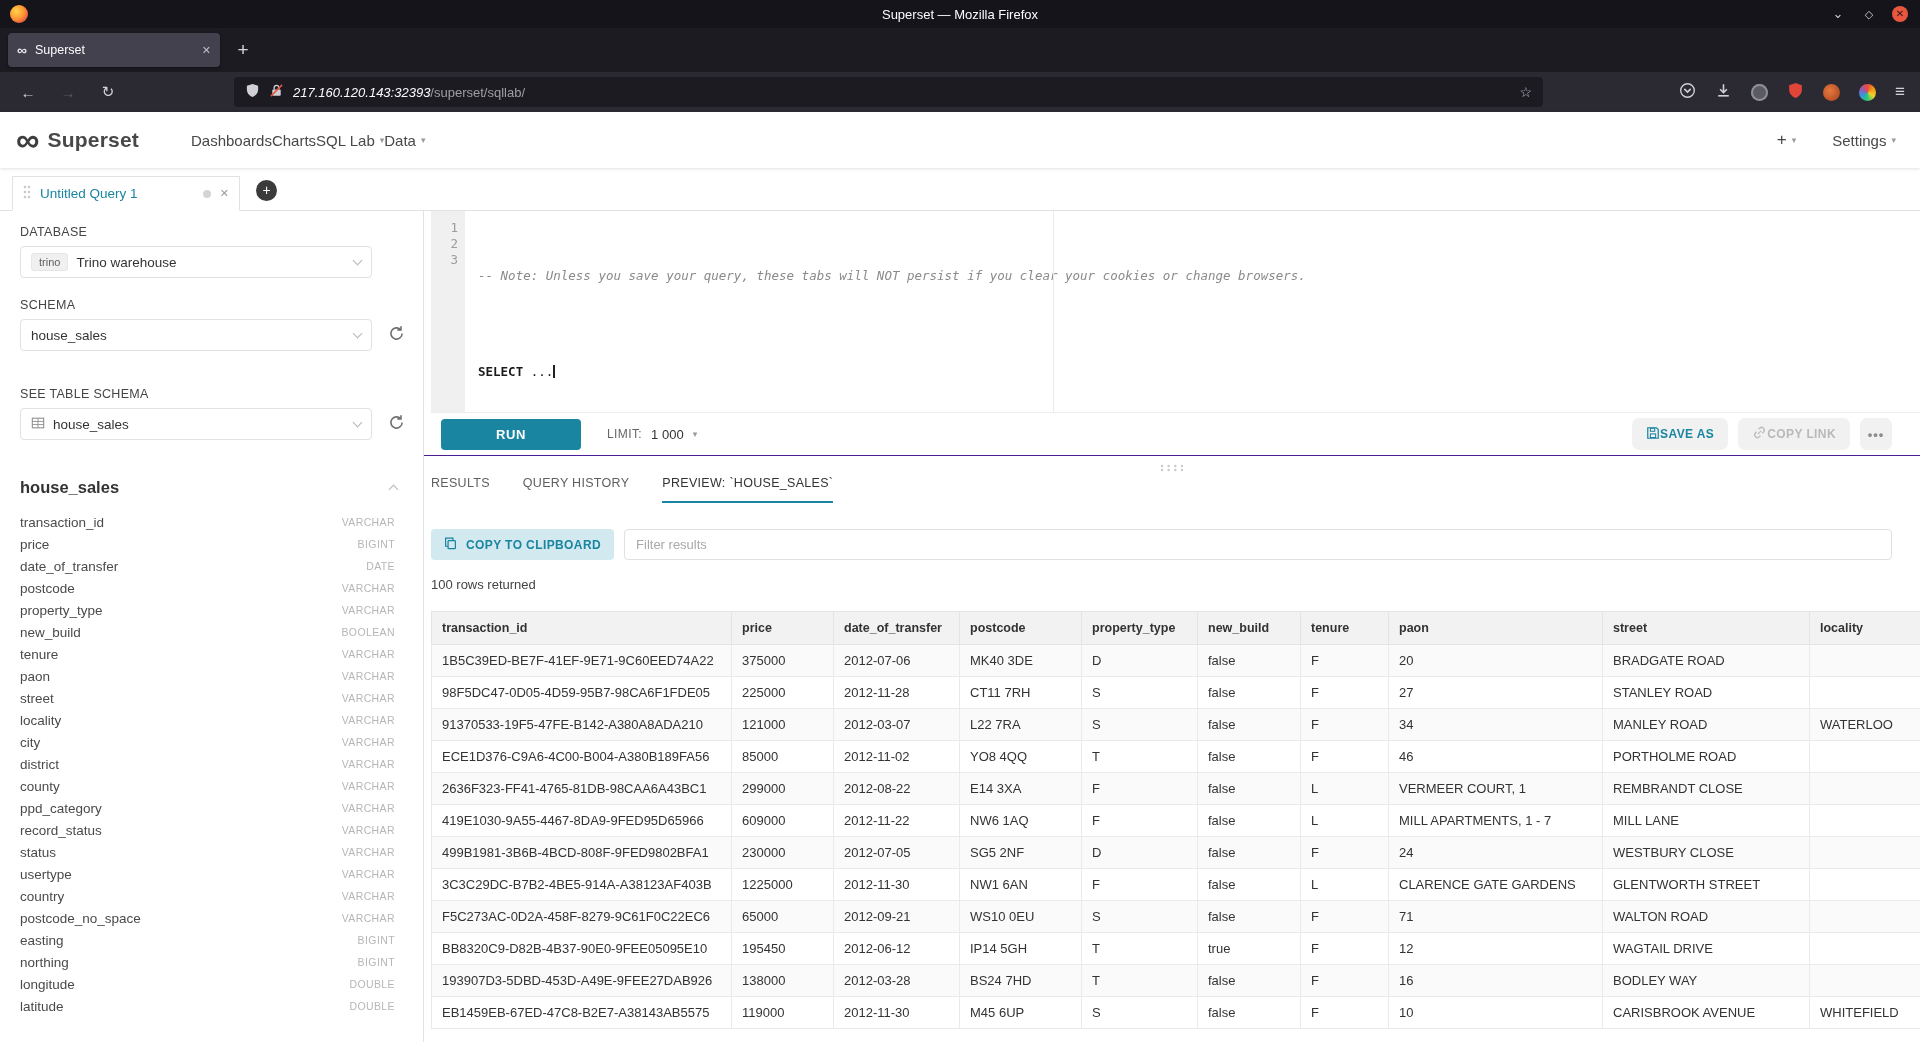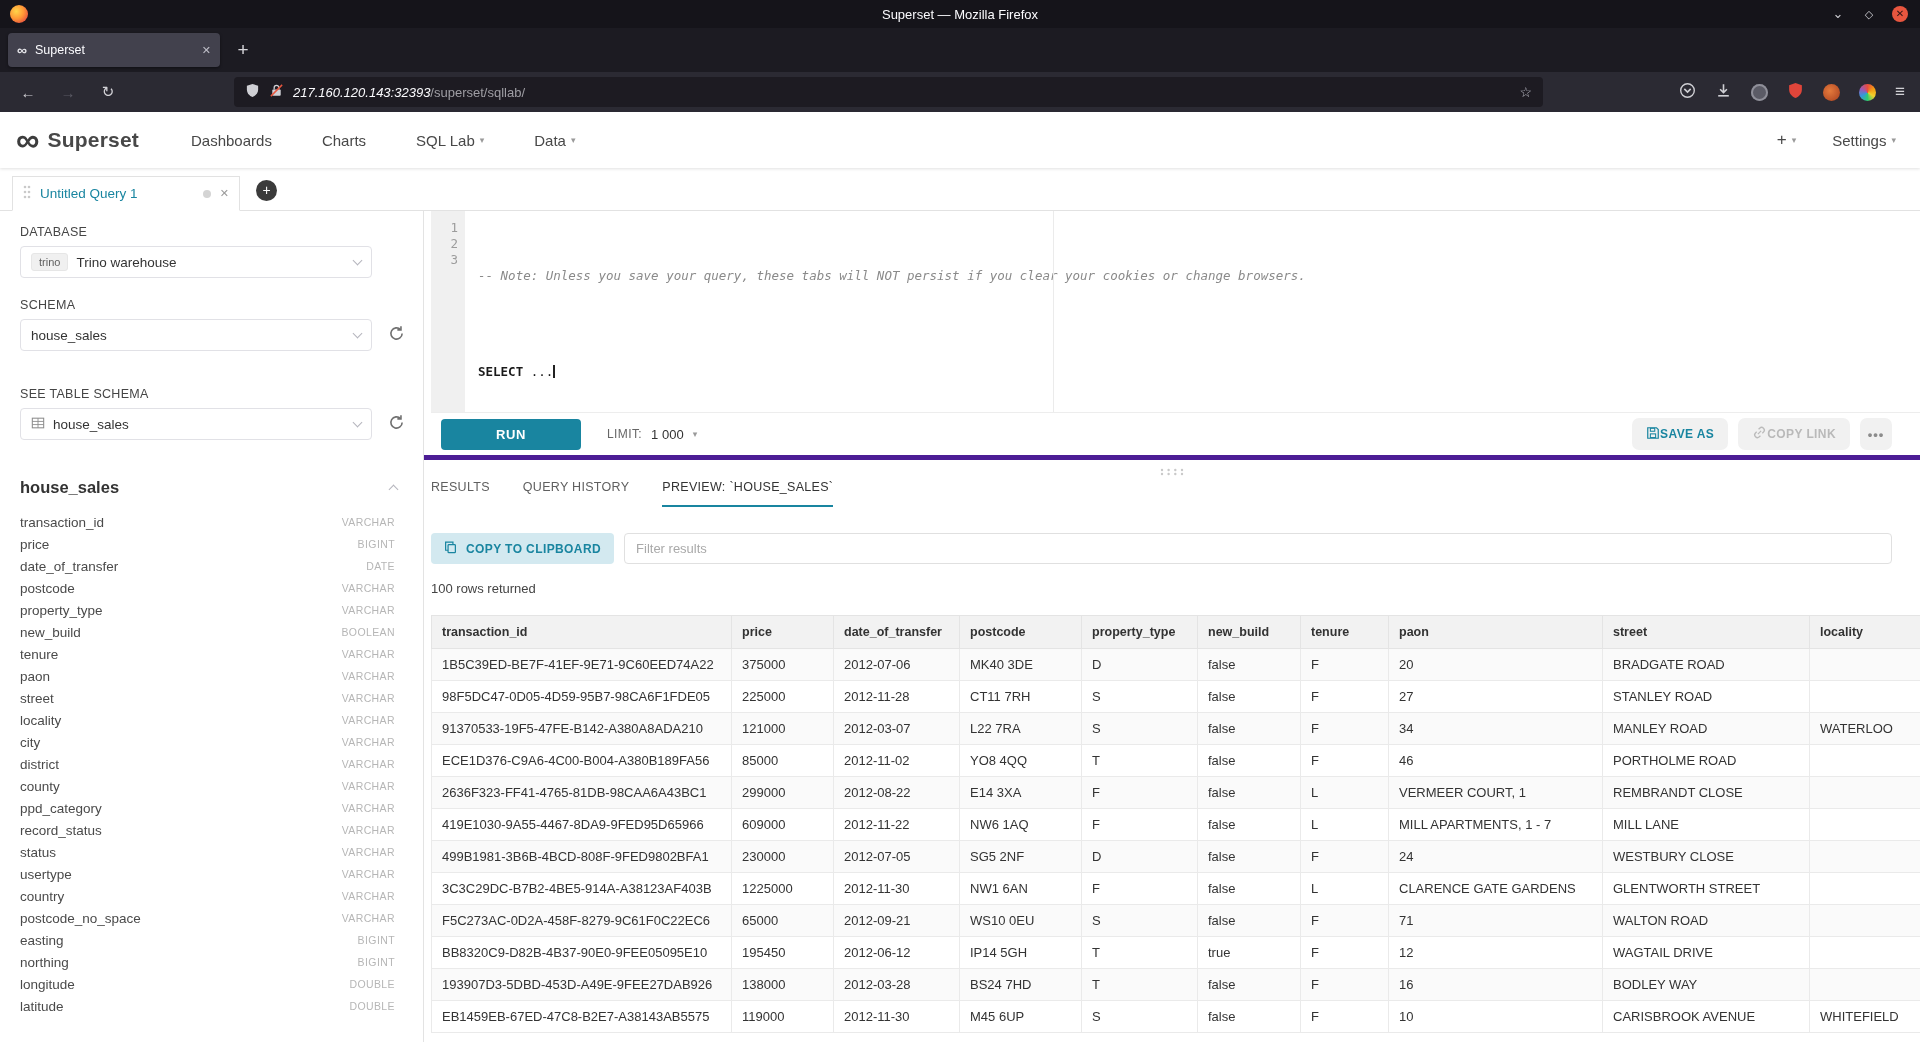--- a/index.html
+++ b/index.html
@@ -39,21 +39,21 @@
   .ext-badger { background:radial-gradient(circle at 40% 40%, #e57a3c, #a8401f); }
   .ext-pinwheel { background:conic-gradient(#e84c3d, #f39c12, #f1d12c, #2ecc71, #3498db, #9b59b6, #e84c3d); }
   .menu-glyph { color:#d2d1d6; font-size:17px; }
 
   
   .app-header { height:56px; background:#fff; display:flex; align-items:center; padding:0 24px 0 16px;
                 box-shadow:0 1px 3px rgba(0,0,0,.12); position:relative; z-index:6; }
   .brand { display:flex; align-items:center; gap:8px; margin-right:52px; }
   .brand-mark { font-size:33px; font-weight:bold; color:#3d3d3d; line-height:30px; }
   .brand-name { font-size:21px; font-weight:bold; color:#484848; letter-spacing:.2px; }
-  .app-nav { display:flex; gap:50px; align-items:center; }
+  .app-nav { display:flex; align-items:center; }
   .nav-item { font-size:15px; color:#484848; display:flex; align-items:center; gap:5px; }
   .caret { font-size:9px; color:#9a9a9a; }
   .header-right { margin-left:auto; display:flex; align-items:center; gap:36px; color:#484848; }
   .plus-menu { display:flex; align-items:center; gap:5px; font-size:17px; }
   .settings-menu { display:flex; align-items:center; gap:5px; font-size:15px; }
 
   
   .querytab-row { height:43px; background:#fff; border-bottom:1px solid #e2e2e2;
                   display:flex; align-items:flex-end; padding-left:12px; }
   .qtab { width:228px; height:35px; background:#fff; border:1px solid #e2e2e2; border-bottom:1px solid #fff;
@@ -108,21 +108,21 @@
   .limit-label { font-size:12px; color:#666; letter-spacing:.4px; }
   .limit-value { font-size:13px; color:#333; }
   .toolbar-right { margin-left:auto; display:flex; align-items:center; gap:10px; }
   .tb-btn { height:32px; background:#f1f1f1; border:none; border-radius:7px; display:flex; align-items:center;
             padding:0 14px; font-family:inherit; font-size:12px; font-weight:bold; letter-spacing:.4px; }
   .saveas { color:#1985a0; }
   .copylink { color:#b9b9b9; }
   .more-btn { width:32px; justify-content:center; padding:0; color:#8c8c8c; font-size:13px; letter-spacing:1px; }
 
   
-  .results { flex:1; border-top:5px solid #4c1d95; position:relative; padding-left:7px; overflow:hidden; }
+  .results { flex:1; border-top:1px solid #4c1d95; position:relative; padding-left:7px; overflow:hidden; }
   .drag-handle { position:absolute; top:2px; left:50%; transform:translateX(-50%); }
   .res-tabs { display:flex; gap:33px; margin-top:20px; font-size:12.5px; letter-spacing:.3px; color:#5f5f5f; }
   .res-tab { padding-bottom:11px; border-bottom:2px solid transparent; }
   .res-tab.active { color:#333; border-bottom-color:#1985a0; }
   .res-controls { display:flex; gap:10px; margin-top:26px; padding-right:28px; }
   .copy-btn { height:31px; background:#d3e9f0; border:none; border-radius:4px; color:#1985a0;
               display:flex; align-items:center; gap:9px; padding:0 13px; font-family:inherit;
               font-size:12px; font-weight:bold; letter-spacing:.4px; }
   .filter-input { flex:1; height:31px; border:1px solid #e0e0e0; border-radius:4px; padding:0 11px;
                   font-family:inherit; font-size:13px; color:#333; outline:none; }

